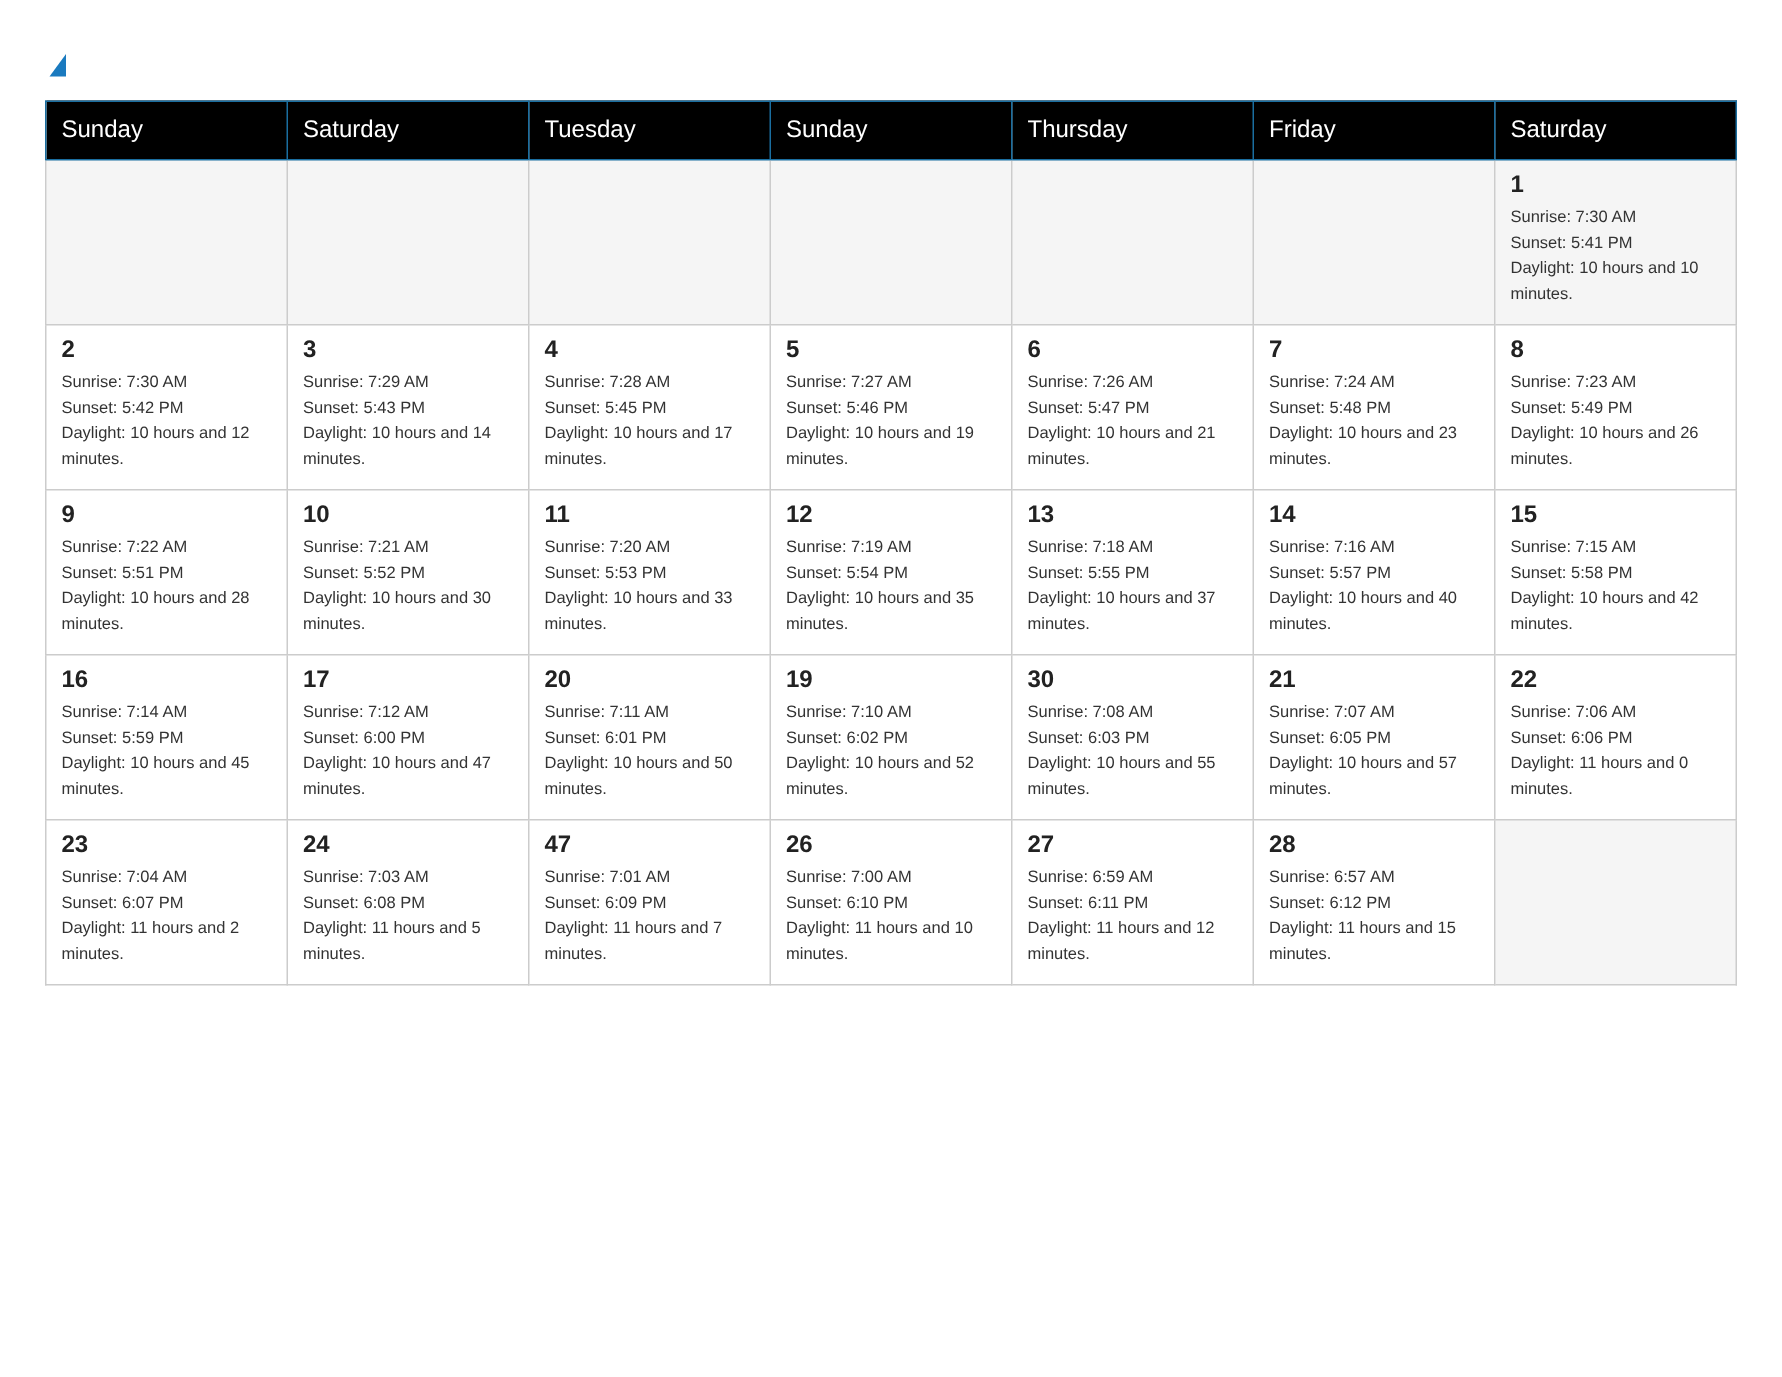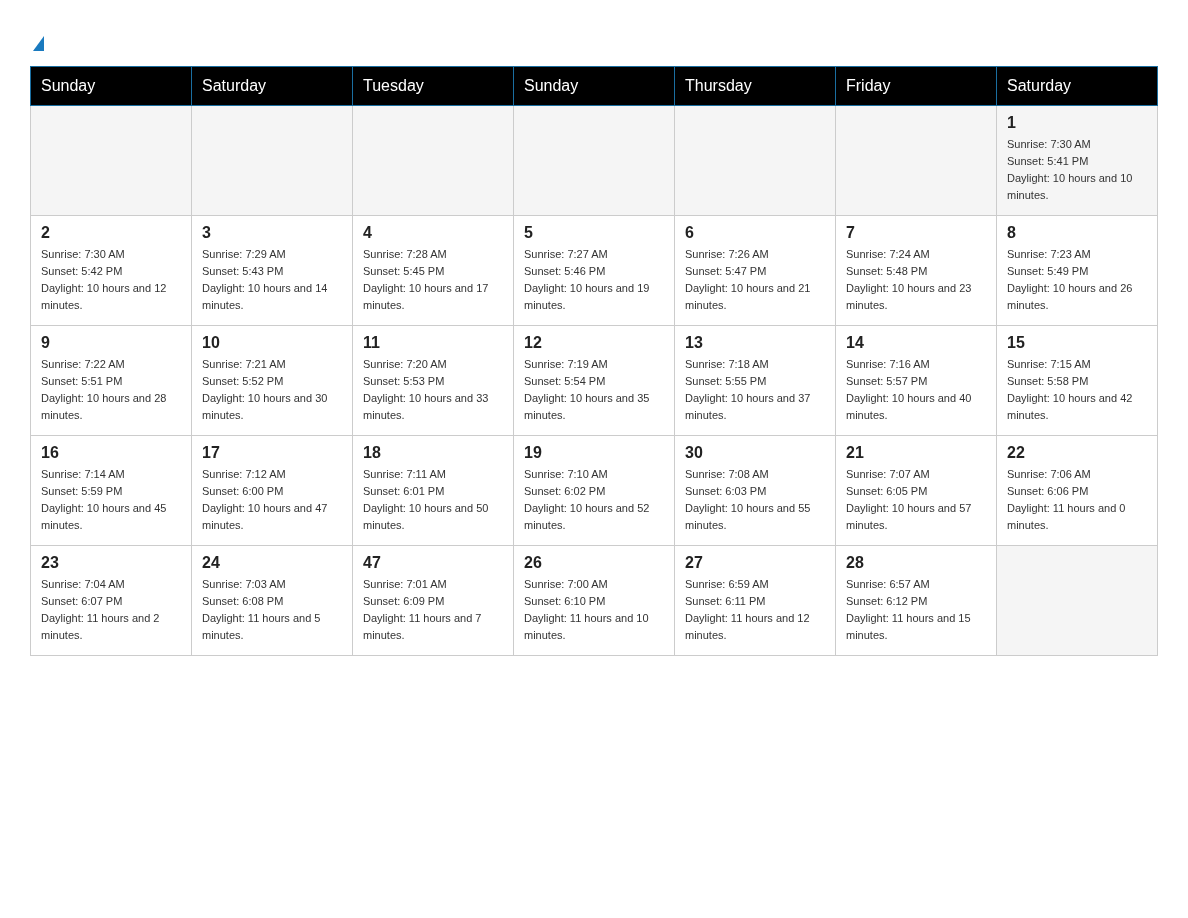--- a/index.html
+++ b/index.html
@@ -202,21 +202,21 @@
       <tr>
         <td>
           <span class="day-number">16</span>
           <div class="day-info">Sunrise: 7:14 AM<br>Sunset: 5:59 PM<br>Daylight: 10 hours and 45 minutes.</div>
         </td>
         <td>
           <span class="day-number">17</span>
           <div class="day-info">Sunrise: 7:12 AM<br>Sunset: 6:00 PM<br>Daylight: 10 hours and 47 minutes.</div>
         </td>
         <td>
-          <span class="day-number">18</span>
+          <span class="day-number">20</span>
           <div class="day-info">Sunrise: 7:11 AM<br>Sunset: 6:01 PM<br>Daylight: 10 hours and 50 minutes.</div>
         </td>
         <td>
           <span class="day-number">19</span>
           <div class="day-info">Sunrise: 7:10 AM<br>Sunset: 6:02 PM<br>Daylight: 10 hours and 52 minutes.</div>
         </td>
         <td>
           <span class="day-number">30</span>
           <div class="day-info">Sunrise: 7:08 AM<br>Sunset: 6:03 PM<br>Daylight: 10 hours and 55 minutes.</div>
         </td>

